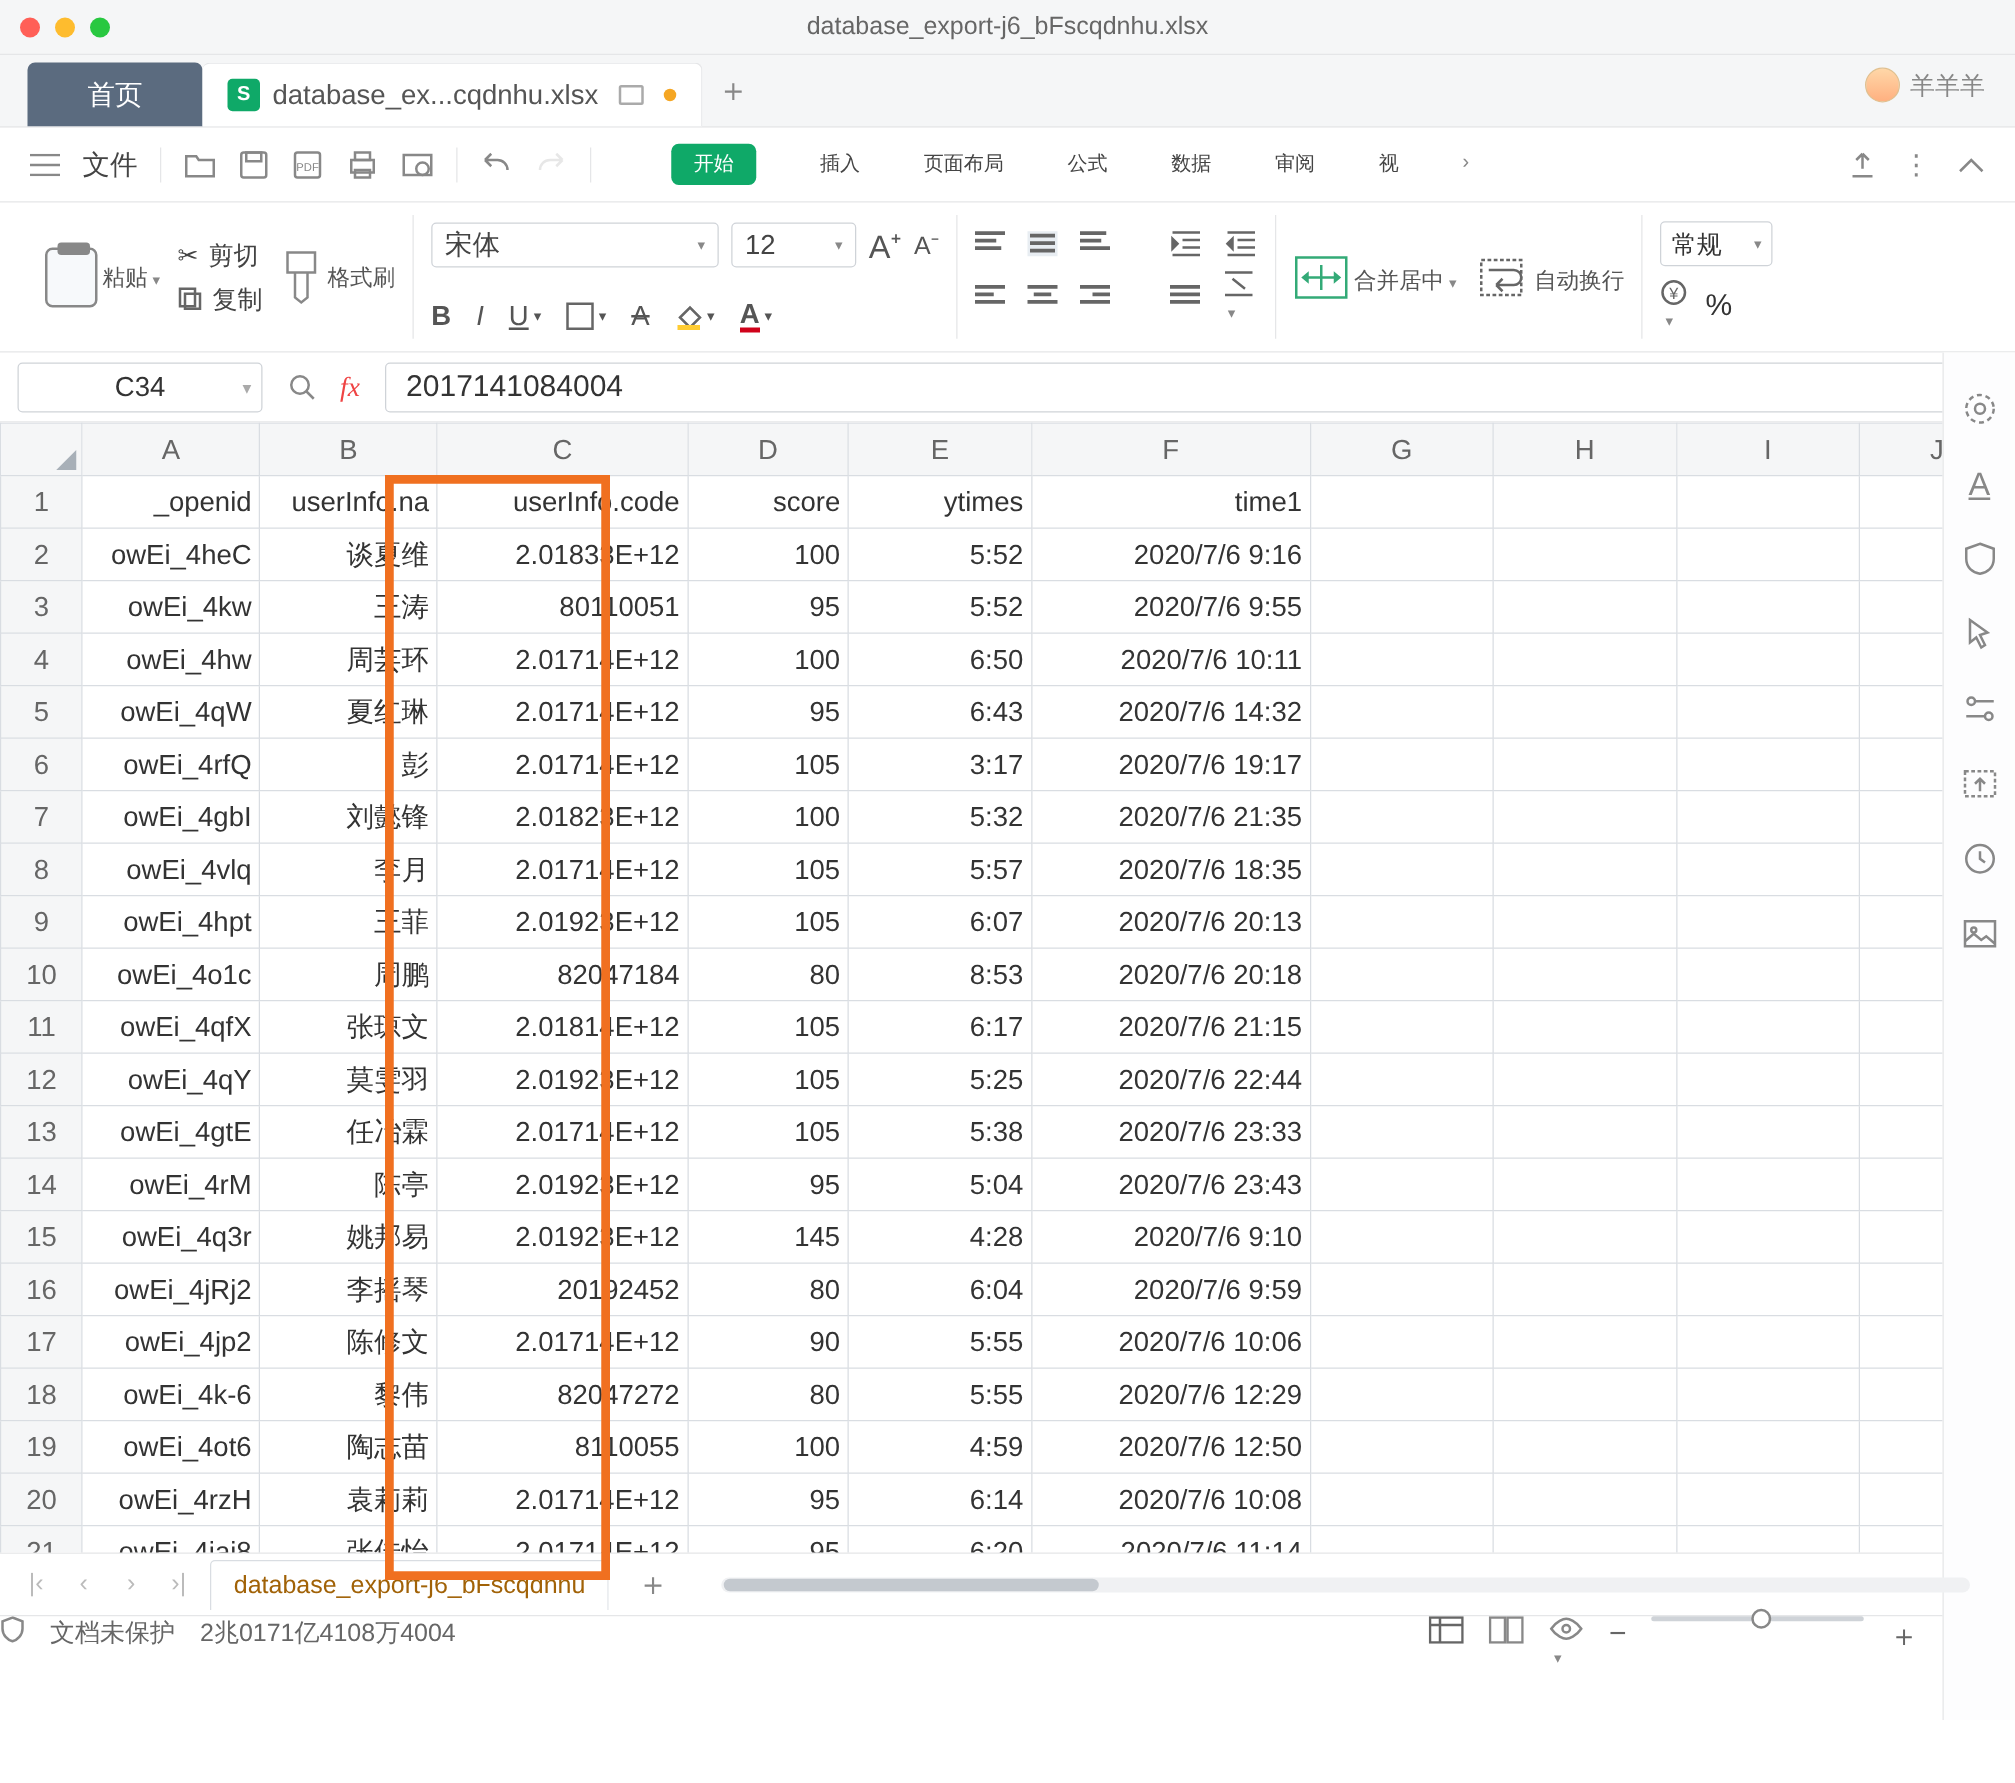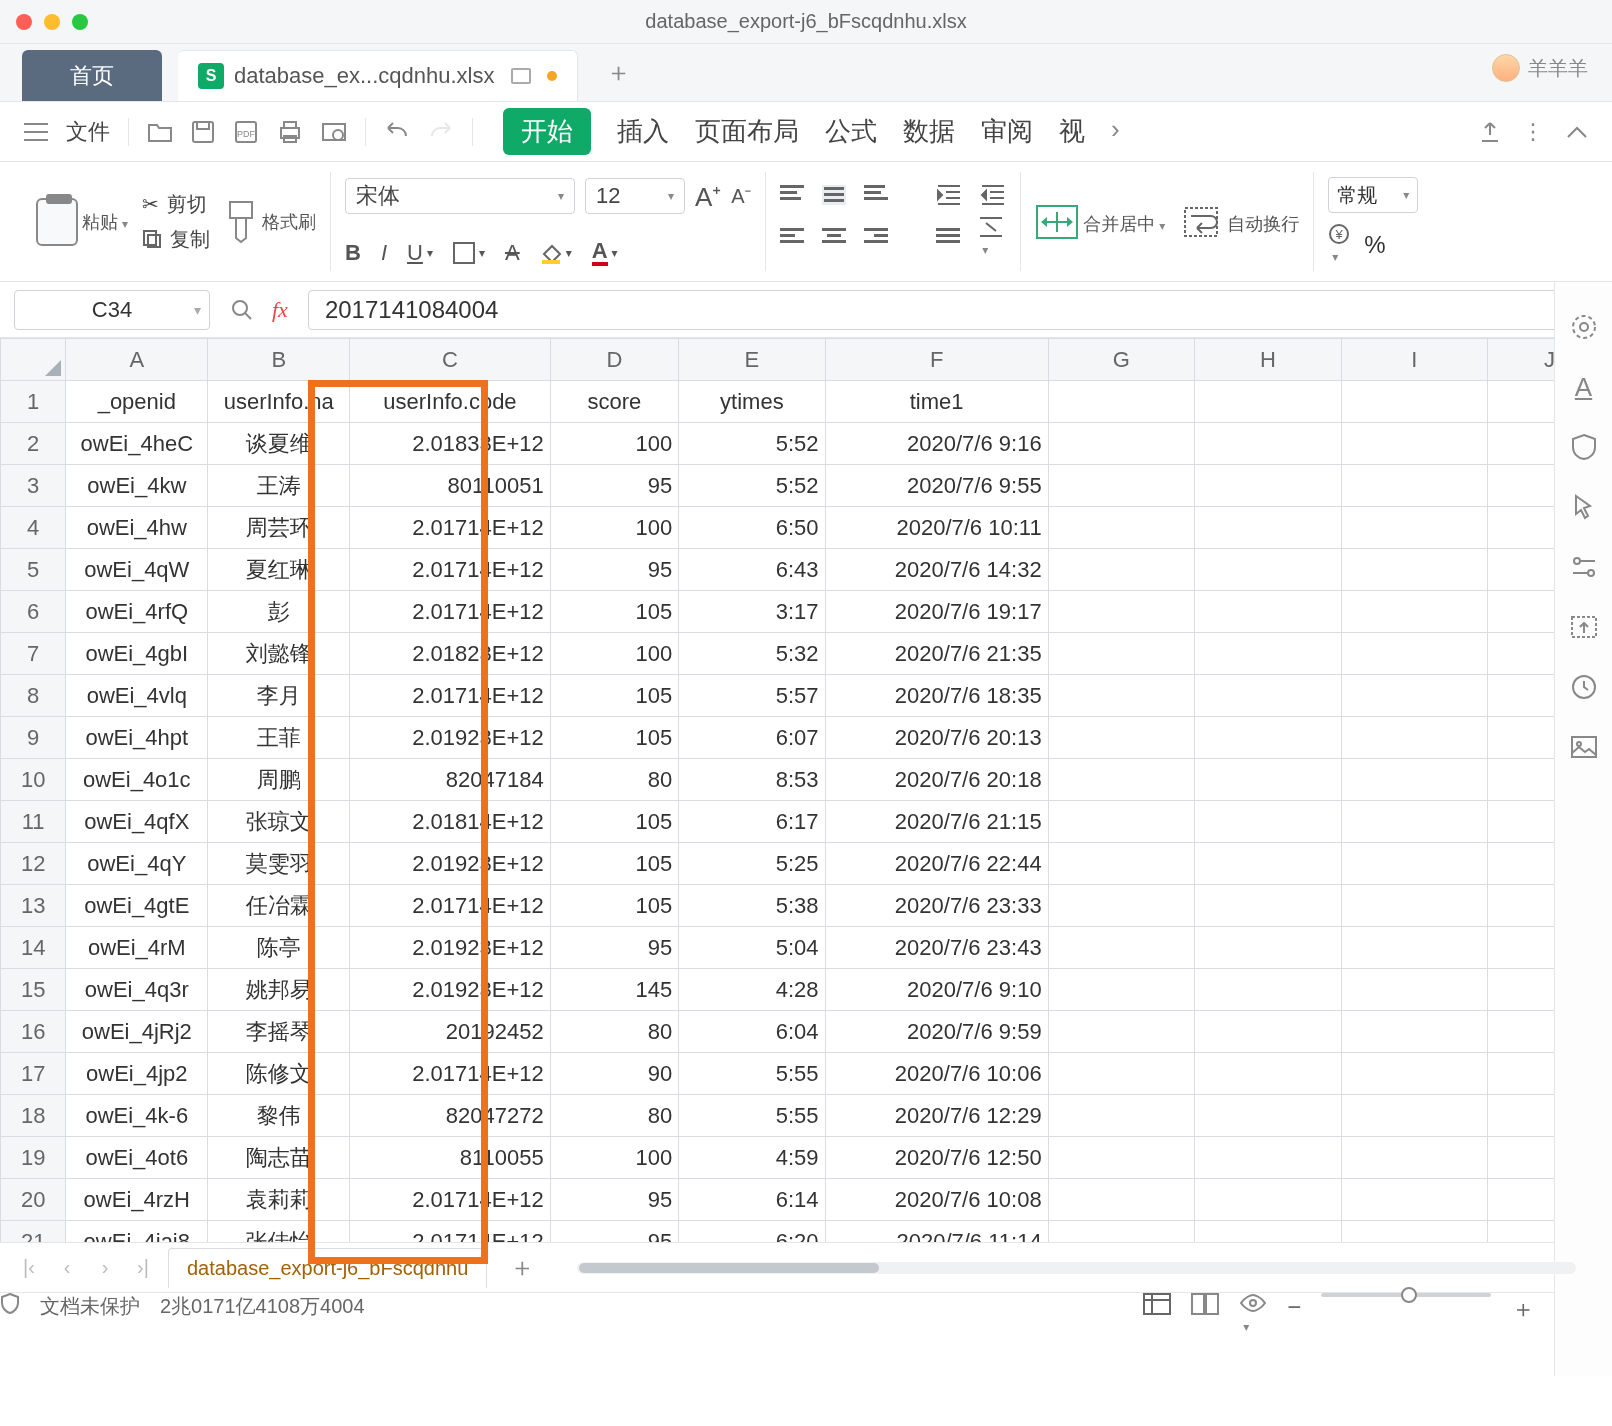--- a/index.html
+++ b/index.html
@@ -6,35 +6,35 @@
   body { background: #fff; width: 1612px; height: 1426px; overflow: hidden; font-size: 18px; color: #333; }
 
   
   .titlebar { height: 44px; background: #f5f6f7; display: flex; align-items: center; padding: 0 16px; border-bottom: 1px solid #e5e6e8; position: relative; }
   .traffic { display: flex; gap: 12px; }
   .traffic span { width: 16px; height: 16px; border-radius: 50%; display: inline-block; }
   .tl-close { background: #ff5f57; } .tl-min { background: #febc2e; } .tl-max { background: #28c840; }
   .win-title { position: absolute; left: 50%; transform: translateX(-50%); font-size: 20px; color: #666; }
 
   
-  .tabstrip { height: 58px; background: #f5f6f7; display: flex; align-items: stretch; padding-left: 22px; gap: 16px; border-bottom: 1px solid #e5e6e8; position: relative; }
+  .tabstrip { height: 58px; background: #f5f6f7; display: flex; align-items: stretch; padding-left: 22px; gap: 0; border-bottom: 1px solid #e5e6e8; position: relative; }
   .hometab { width: 140px; background: #5b6b7f; color: #fff; display: flex; align-items: center; justify-content: center; font-size: 22px; border-top-left-radius: 6px; border-top-right-radius: 6px; margin-top: 6px; }
   .filetab { display: flex; align-items: center; padding: 0 20px; background: #fff; margin-top: 6px; border-top: 1px solid #e5e6e8; border-right: 1px solid #e5e6e8; border-top-left-radius: 6px; border-top-right-radius: 6px; font-size: 22px; color: #555; gap: 10px; }
   .filetab .s-ico { width: 26px; height: 26px; background: #0fa968; border-radius: 4px; display: flex; align-items: center; justify-content: center; color: #fff; font-size: 16px; font-weight: bold; }
   .filetab .dot { width: 10px; height: 10px; background: #f5a623; border-radius: 50%; margin-left: 6px; }
   .filetab .mon { width: 20px; height: 16px; border: 2px solid #aaa; border-radius: 2px; margin-left: 6px; }
   .addtab { width: 50px; display: flex; align-items: center; justify-content: center; color: #888; font-size: 26px; }
   .user { position: absolute; right: 24px; top: 10px; display: flex; align-items: center; gap: 8px; color: #888; font-size: 20px; }
   .user .avatar { width: 28px; height: 28px; border-radius: 50%; background: linear-gradient(#ffd7a8,#ffb080); border: 1px solid #e0c090; }
 
   
   .quickbar { height: 60px; display: flex; align-items: center; padding: 0 24px; gap: 18px; border-bottom: 1px solid #e5e6e8; font-size: 22px; color: #444; }
   .qb-ico { color: #888; display: inline-flex; align-items: center; }
   .qb-sep { width: 1px; height: 28px; background: #e5e6e8; }
-  .menu-tabs { display: flex; gap: 26px; margin-left: 12px; font-size: 26px; }
+  .menu-tabs { display: flex; gap: 51px; margin-left: 46px; font-size: 16px; }
   .menu-tabs .active { background: #0fa968; color: #fff; padding: 6px 18px; border-radius: 6px; }
   .menu-tabs span { padding: 6px 0; }
   .qb-right { margin-left: auto; display: flex; gap: 20px; color: #888; align-items: center; }
 
   
   .ribbon { height: 120px; display: flex; align-items: stretch; padding: 10px 22px; border-bottom: 1px solid #e5e6e8; gap: 0; }
   .rgroup { display: flex; align-items: stretch; padding: 0 14px; border-right: 1px solid #e5e6e8; gap: 14px; }
   .rgroup:last-child { border-right: none; }
   .big-btn { display: flex; align-items: center; justify-content: center; gap: 4px; font-size: 18px; color: #555; min-width: 62px; }
   .paste-ico { width: 42px; height: 48px; border: 2px solid #888; border-radius: 6px; position: relative; background: #f7f9fb; }
@@ -70,21 +70,21 @@
   
   .gridwrap { position: relative; height: 904px; display: flex; }
   .grid-main { flex: 1; overflow: hidden; }
   table.sheet { border-collapse: collapse; table-layout: fixed; width: 100%; }
   .sheet th, .sheet td { border: 1px solid #d9dde2; height: 42px; font-size: 22px; padding: 0 6px; white-space: nowrap; overflow: hidden; }
   .sheet thead th { background: #f5f6f7; color: #666; font-weight: normal; text-align: center; }
   .rownum { background: #f5f6f7; text-align: center; color: #666; width: 58px; }
   .corner { background: #f5f6f7; position: relative; }
   .corner::after { content:""; position:absolute; right:4px; bottom:4px; width:0;height:0;border-style:solid;border-width:0 0 16px 16px;border-color:transparent transparent #a8b0b8 transparent; }
   .col-a{width:126px}.col-b{width:126px}.col-c{width:178px}.col-d{width:114px}.col-e{width:130px}.col-f{width:198px}.col-g,.col-h,.col-i{width:130px}.col-j{width:110px}
-  .txt-l{text-align:center}.txt-r{text-align:right}
+  .txt-l{text-align:right}.txt-r{text-align:right}
   .highlight-col { position: absolute; top: 42px; left: 308px; width: 180px; height: 884px; border: 7px solid #f07020; pointer-events: none; box-sizing: border-box; }
   .vscroll { position:absolute; right:0; top:42px; bottom:0; width:18px; background:#f0f1f3; border-left:1px solid #d9dde2;}
   .vthumb { position:absolute; top:4px; left:3px; width:12px; height:200px; background:#c4c9cf; border-radius:6px; }
 
   
   .siderail { position: absolute; top: 282px; right: 0; width: 58px; bottom: 50px; border-left: 1px solid #e5e6e8; background:#fdfdfe; display:flex; flex-direction:column; align-items:center; gap:30px; padding-top:30px; color:#888; font-size:26px;}
   .siderail .rico { width:30px; height:30px; display:flex; align-items:center; justify-content:center; }
 
   
   .sheettabs { height: 50px; display:flex; align-items:center; border-top:1px solid #e5e6e8; padding:0 16px; gap:12px; font-size:20px; color:#888; }

